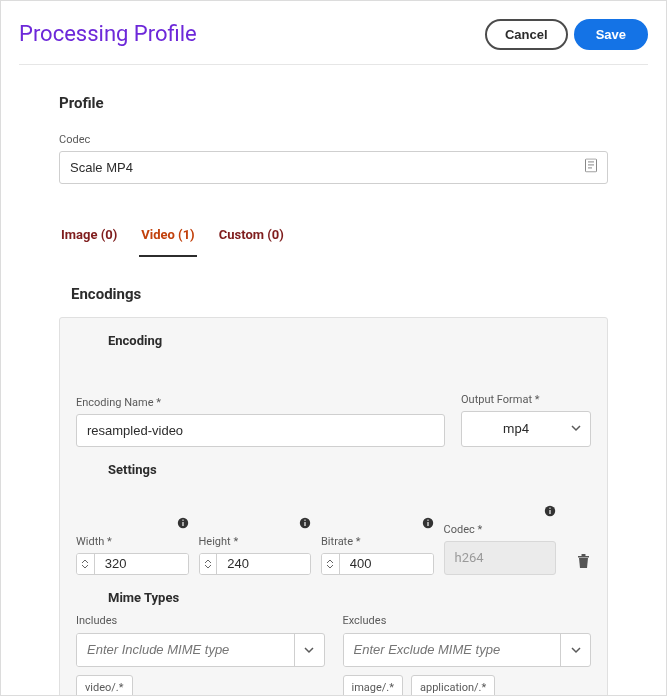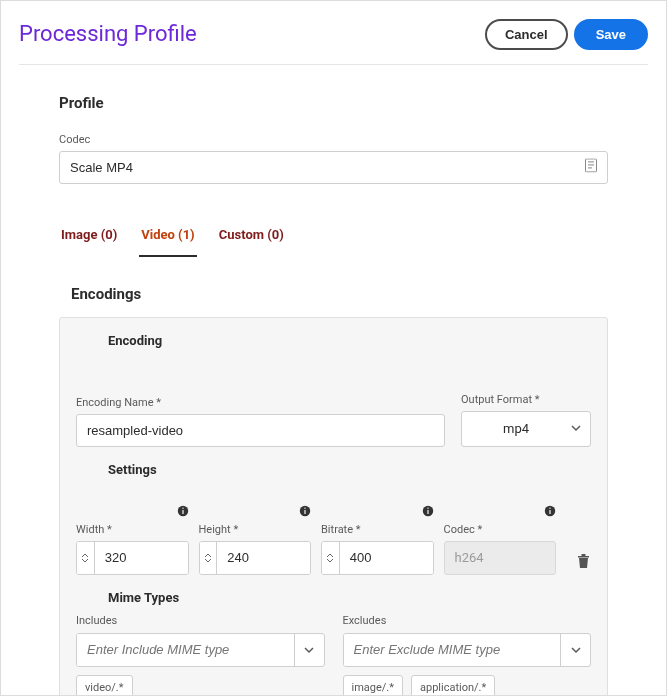--- a/index.html
+++ b/index.html
@@ -158,21 +158,21 @@
     display: inline-flex; align-items: center; justify-content: center;
     color: #2c2c2c;
   }
 
   .stepper {
     display: flex;
     border: 1px solid #cfcfcf;
     border-radius: 3px;
     overflow: hidden;
     background: #fff;
-    height: 34px;
+    height: 22px;
   }
   .stepper .spin {
     width: 22px;
     display: flex; flex-direction: column; align-items: center; justify-content: center;
     border-right: 1px solid #cfcfcf;
     background: #fff;
     cursor: pointer;
     color: #5a5a5a;
   }
   .stepper .spin svg { display: block; }

